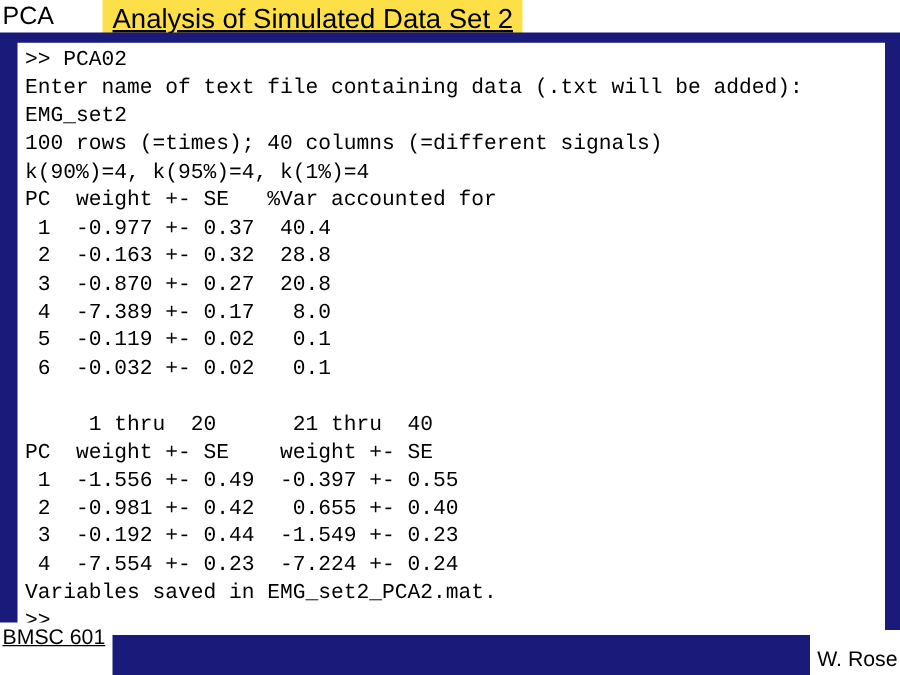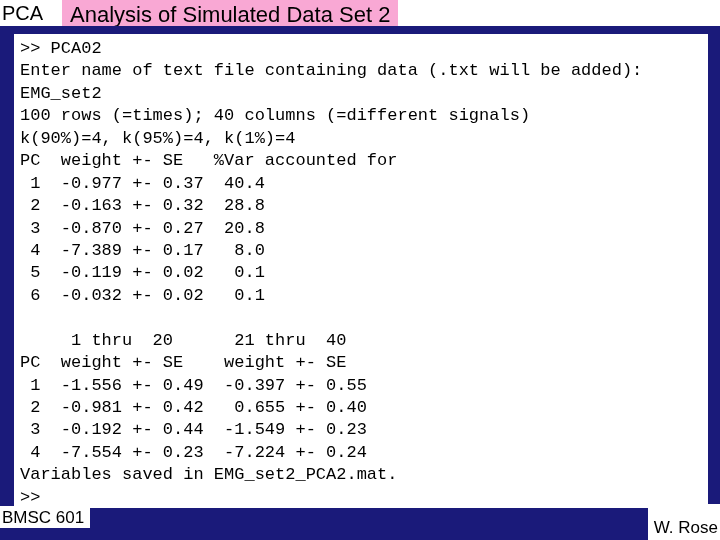--- a/index.html
+++ b/index.html
@@ -15,25 +15,26 @@
     font-weight: 400;
     margin-right: 70px;
     background: #fff;
     padding: 2px 4px 2px 2px;
     position: absolute;
     left: 0; top: 0;
     border-top-left-radius: 0;
   }
   .title {
     color: #000;
-    background: #f9a8d4;
+    background: #fde047;
     font-size: 22px;
     font-weight: 400;
-    margin-left: 62px;
+    margin-left: 82px;
     padding: 2px 8px 4px 8px;
+    text-decoration: underline;
   }
   .header-strip {
     position: absolute;
     left: 0; top: 0;
     width: 720px;
     height: 28px;
     background: #fff;
     z-index: 0;
   }
   .header-inner {
@@ -62,26 +63,27 @@
     padding: 4px 6px;
     font-family: "Courier New", Courier, monospace;
     font-size: 17px;
     line-height: 1.32;
     color: #000;
     white-space: pre;
     overflow: hidden;
   }
   .footer-left {
     position: absolute;
-    left: 0; bottom: 12px;
+    left: 0; bottom: 0;
     background: #fff;
     color: #000;
     font-size: 17px;
-    padding: 2px 6px 0 2px;
+    padding: 2px 6px 20px 2px;
     z-index: 3;
+    text-decoration: underline;
   }
   .footer-right {
     position: absolute;
     right: 0; bottom: 0;
     background: #fff;
     color: #000;
     font-size: 17px;
     padding: 14px 2px 2px 6px;
     z-index: 3;
   }

